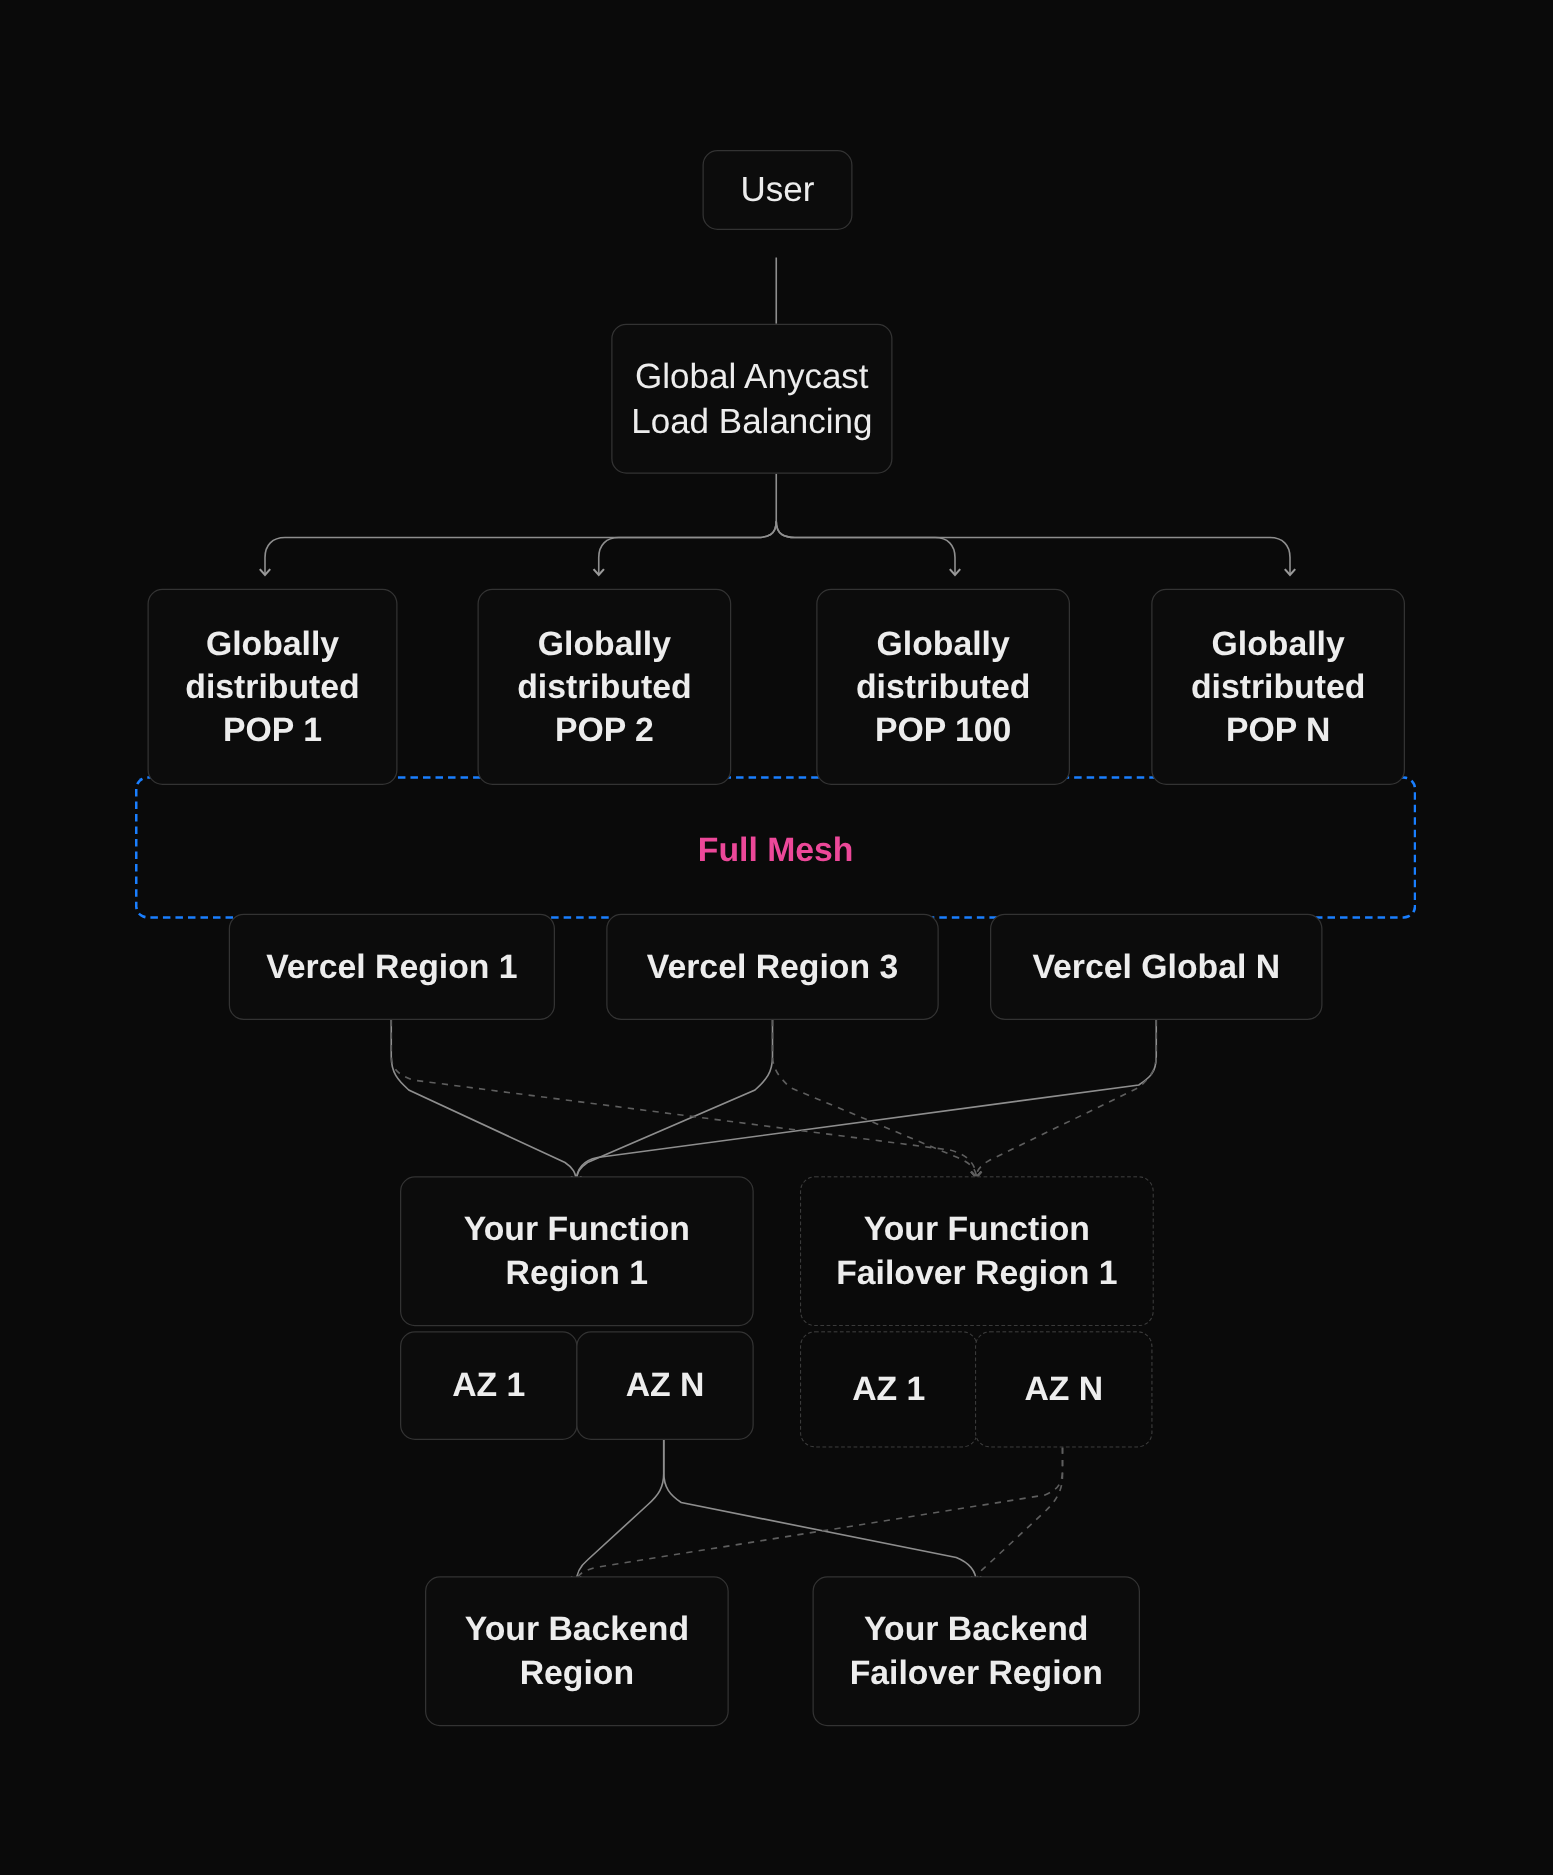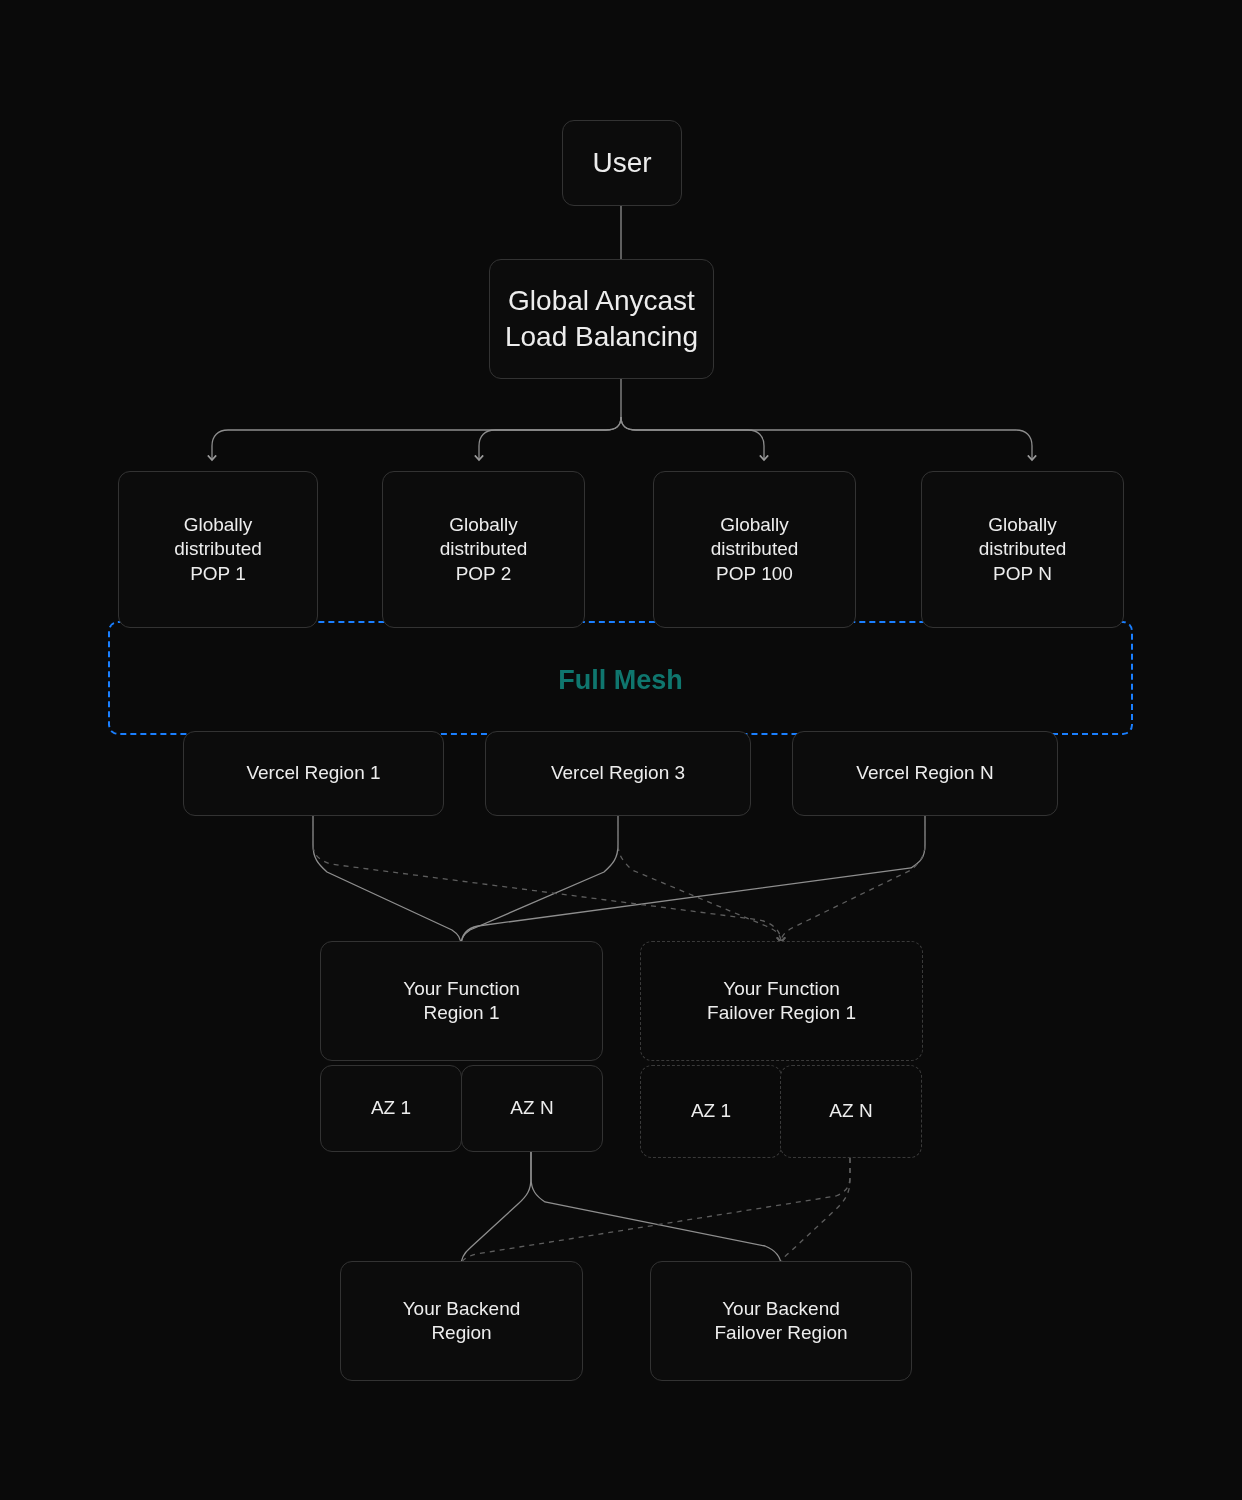--- a/index.html
+++ b/index.html
@@ -40,34 +40,34 @@
   .node.dashed {
     border-style: dashed;
     border-color: #3a3a3a;
     background: #0a0a0a;
   }
   .node .label {
     display: block;
     white-space: pre-line;
   }
   .fs-28 { font-size: 28px; }
-  .fs-27 { font-size: 19px; }
+  .fs-27 { font-size: 27px; font-weight: bold; }
 
   
   .mesh-box {
     position: absolute;
     box-sizing: border-box;
     border: 2px dashed #1a7fff;
     border-radius: 10px;
     z-index: 1;
     background: transparent;
   }
   .mesh-label {
     position: absolute;
-    color: #0f766e;
+    color: #ec4899;
     font-size: 27px;
     font-weight: bold;
     text-align: center;
     z-index: 2;
   }
 </style>
 </head>
 <body>
 
 <div id="canvas">
@@ -114,21 +114,21 @@
 
       <path d="M850,1158 L850,1176 C850,1188 845,1192 836,1196 L476,1254 C466,1257 461,1260 461,1266"></path>
 
       <path d="M850,1158 L850,1180 C850,1194 844,1202 833,1212 L790,1252 C784,1257 781,1260 781,1266"></path>
     </g>
   </svg>
 
   <div class="mesh-box" style="left:108px; top:621px; width:1025px; height:114px;"></div>
   <div class="mesh-label" style="left:108px; top:665px; width:1025px;">Full Mesh</div>
 
-  <div class="node fs-28" style="left:562px; top:120px; width:120px; height:86px;">
+  <div class="node fs-28" style="left:562px; top:120px; width:120px; height:64px;">
     <span class="label">User</span>
   </div>
 
   <div class="node fs-28" style="left:489px; top:259px; width:225px; height:120px;">
     <span class="label">Global Anycast
 Load Balancing</span>
   </div>
 
   <div class="node fs-27" style="left:118px; top:471px; width:200px; height:157px;">
     <span class="label">Globally
@@ -151,21 +151,21 @@
 POP N</span>
   </div>
 
   <div class="node fs-27" style="left:183px; top:731px; width:261px; height:85px;align-items:center;">
     <span class="label">Vercel Region 1</span>
   </div>
   <div class="node fs-27" style="left:485px; top:731px; width:266px; height:85px;">
     <span class="label">Vercel Region 3</span>
   </div>
   <div class="node fs-27" style="left:792px; top:731px; width:266px; height:85px;">
-    <span class="label">Vercel Region N</span>
+    <span class="label">Vercel Global N</span>
   </div>
 
   <div class="node fs-27" style="left:320px; top:941px; width:283px; height:120px;">
     <span class="label">Your Function
 Region 1</span>
   </div>
   <div class="node fs-27" style="left:320px; top:1065px; width:142px; height:87px;">
     <span class="label">AZ 1</span>
   </div>
   <div class="node fs-27" style="left:461px; top:1065px; width:142px; height:87px;">

